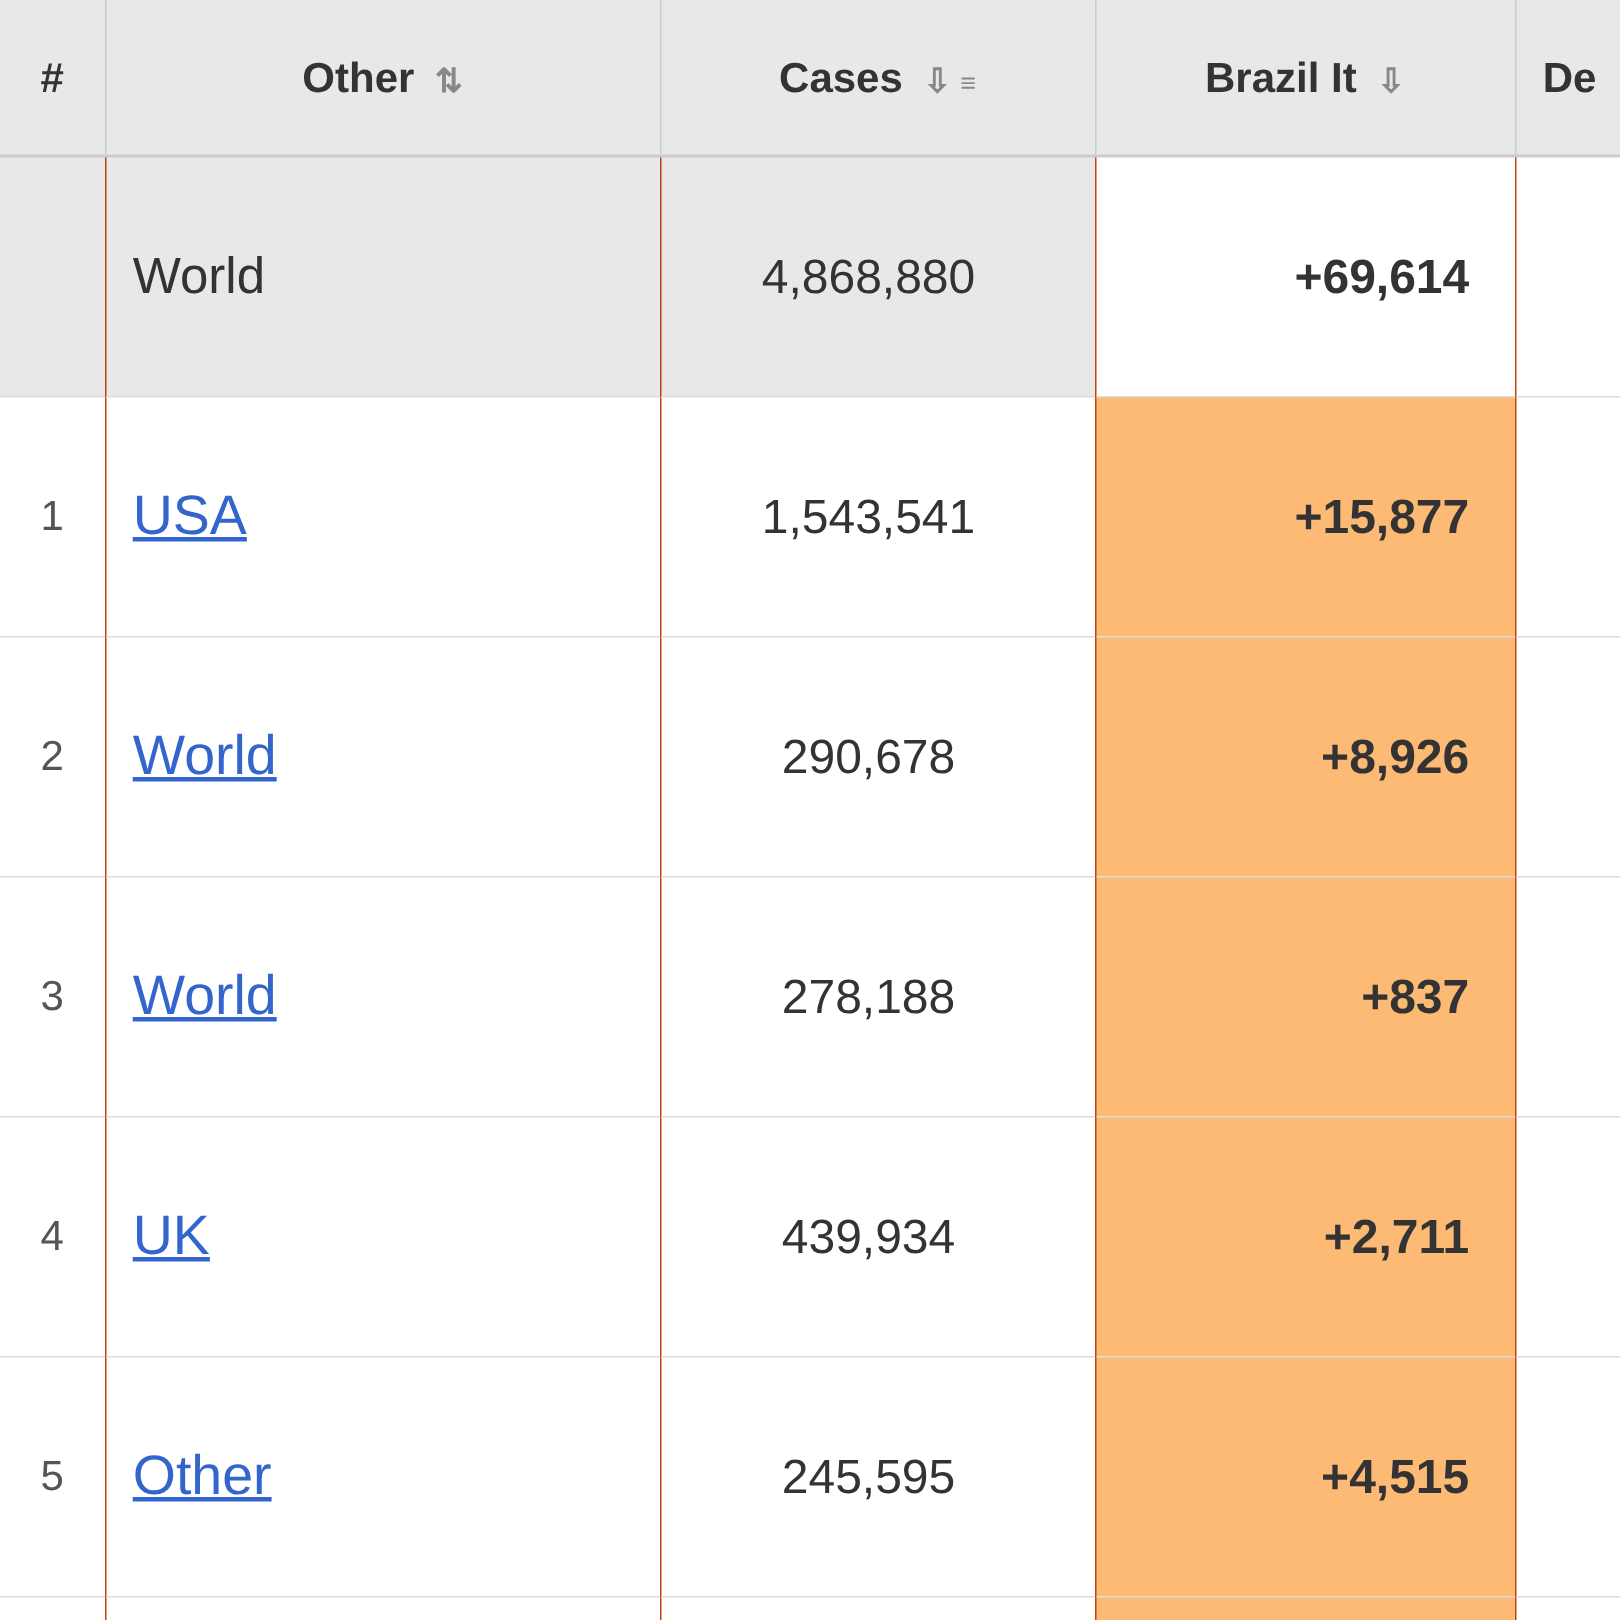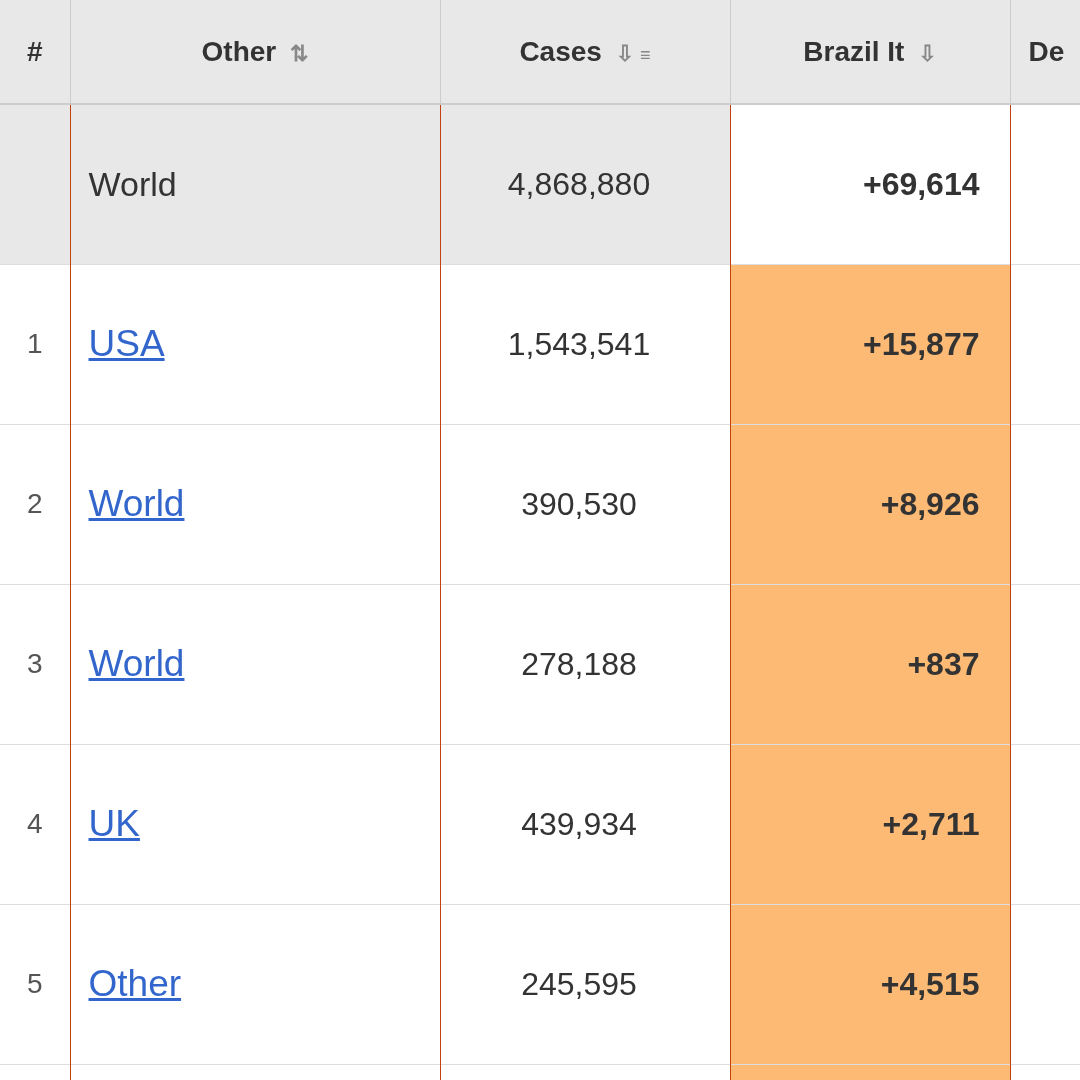--- a/index.html
+++ b/index.html
@@ -190,21 +190,21 @@
         <td class="extra-cell"></td>
       </tr>
 
       <tr class="data-row">
         <td class="rank-cell">
           <span>2</span>
         </td>
         <td class="country-cell">
           <a href="#">World</a>
         </td>
-        <td class="cases-cell">390,530</td>
+        <td class="cases-cell">290,678</td>
         <td class="new-cases-cell highlighted">+8,926</td>
         <td class="extra-cell"></td>
       </tr>
 
       <tr class="data-row">
         <td class="rank-cell">
           <span>3</span>
         </td>
         <td class="country-cell">
           <a href="#">World</a>

